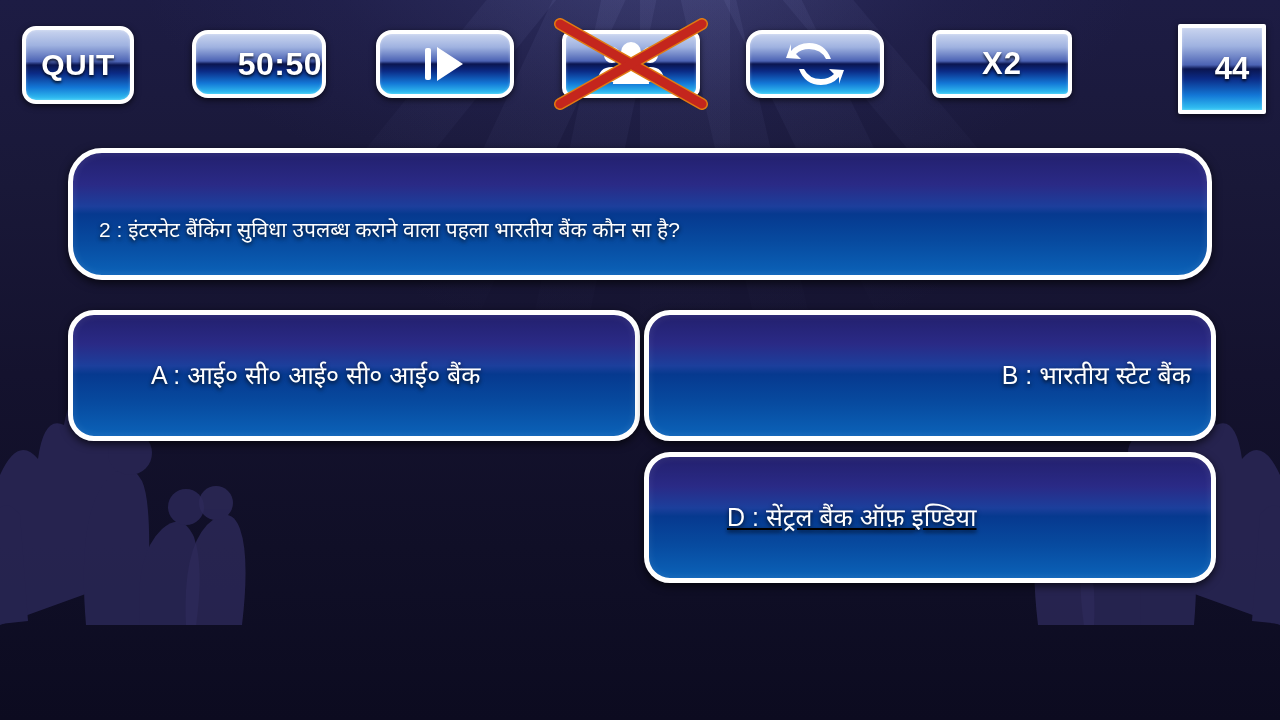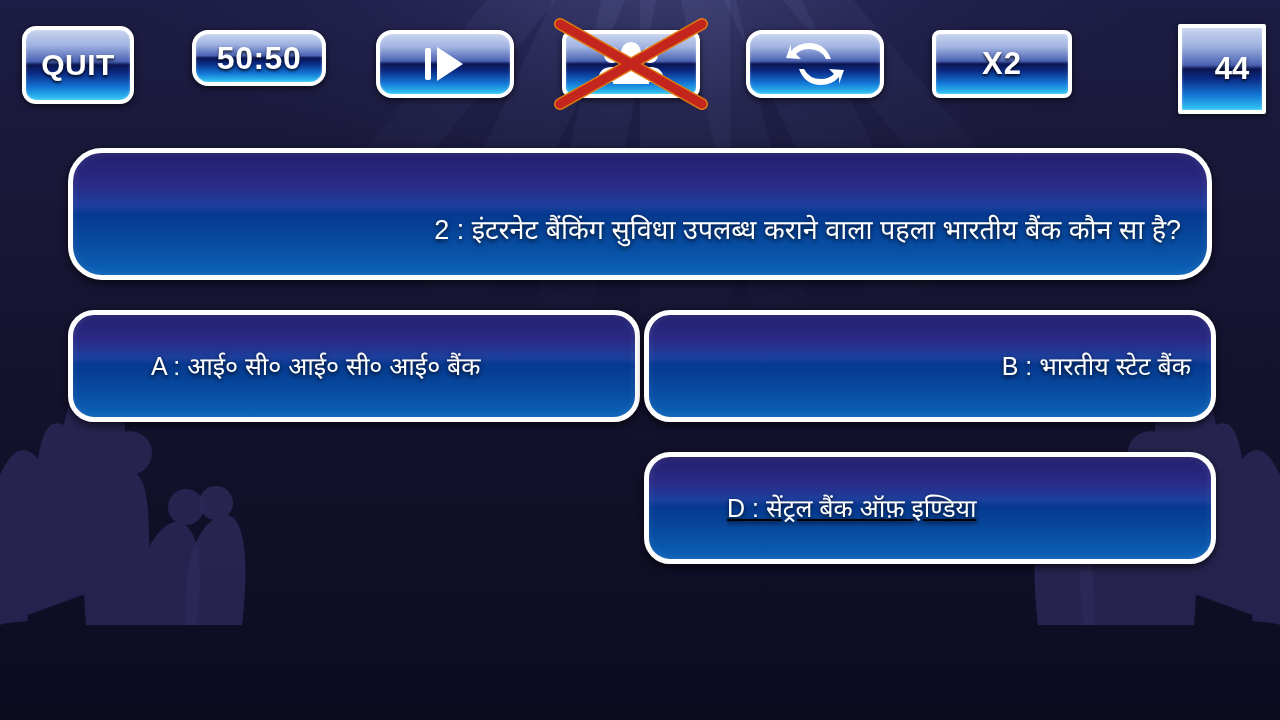--- a/index.html
+++ b/index.html
@@ -62,22 +62,22 @@
     color:#ffffff;
     font-weight:bold;
     text-shadow:0 2px 3px rgba(0,0,0,0.75);
     cursor:pointer;
   }
   #btn-quit {
     left:22px; top:26px; width:112px; height:78px;
     border-radius:14px; font-size:30px; letter-spacing:0.5px;
   }
   #btn-5050 {
-    left:192px; top:30px; width:134px; height:56px;
-    border-radius:16px; font-size:32px; letter-spacing:0.5px;
+    left:192px; top:30px; width:134px; height:68px;
+    border-radius:16px; font-size:32px; letter-spacing:0.5px;justify-content:flex-end;
   }
   #btn-skip {
     left:376px; top:30px; width:138px; height:68px; border-radius:16px;
   }
   #btn-audience {
     left:562px; top:30px; width:138px; height:68px; border-radius:10px;
   }
   #btn-flip {
     left:746px; top:30px; width:138px; height:68px; border-radius:16px;
   }
@@ -108,32 +108,32 @@
         #06398f 50%,
         #074a9f 72%,
         #0b62b8 100%);
     box-shadow:0 3px 10px rgba(0,0,0,0.7), inset 0 0 8px rgba(255,255,255,0.10);
     display:flex; align-items:center; justify-content:center;
     padding:6px 26px;
     z-index:4;
   }
   #question-text {
     color:#ffffff;
-    font-size:27px;
+    font-size:21px;
     line-height:1.42;
-    text-align:right;
+    text-align:left;
     text-shadow:0 2px 4px rgba(0,0,0,0.8);
     width:100%;
     margin-top:32px;
   }
 
   
   .answer {
     position:absolute;
-    width:572px; height:112px;
+    width:572px; height:131px;
     border:5px solid #ffffff;
     border-radius:26px;
     background:linear-gradient(180deg,
         #23206e 0%,
         #2a2a86 24%,
         #1c3f9c 42%,
         #06398f 49%,
         #074a9f 72%,
         #0b62b8 100%);
     box-shadow:0 3px 9px rgba(0,0,0,0.7), inset 0 0 8px rgba(255,255,255,0.10);

